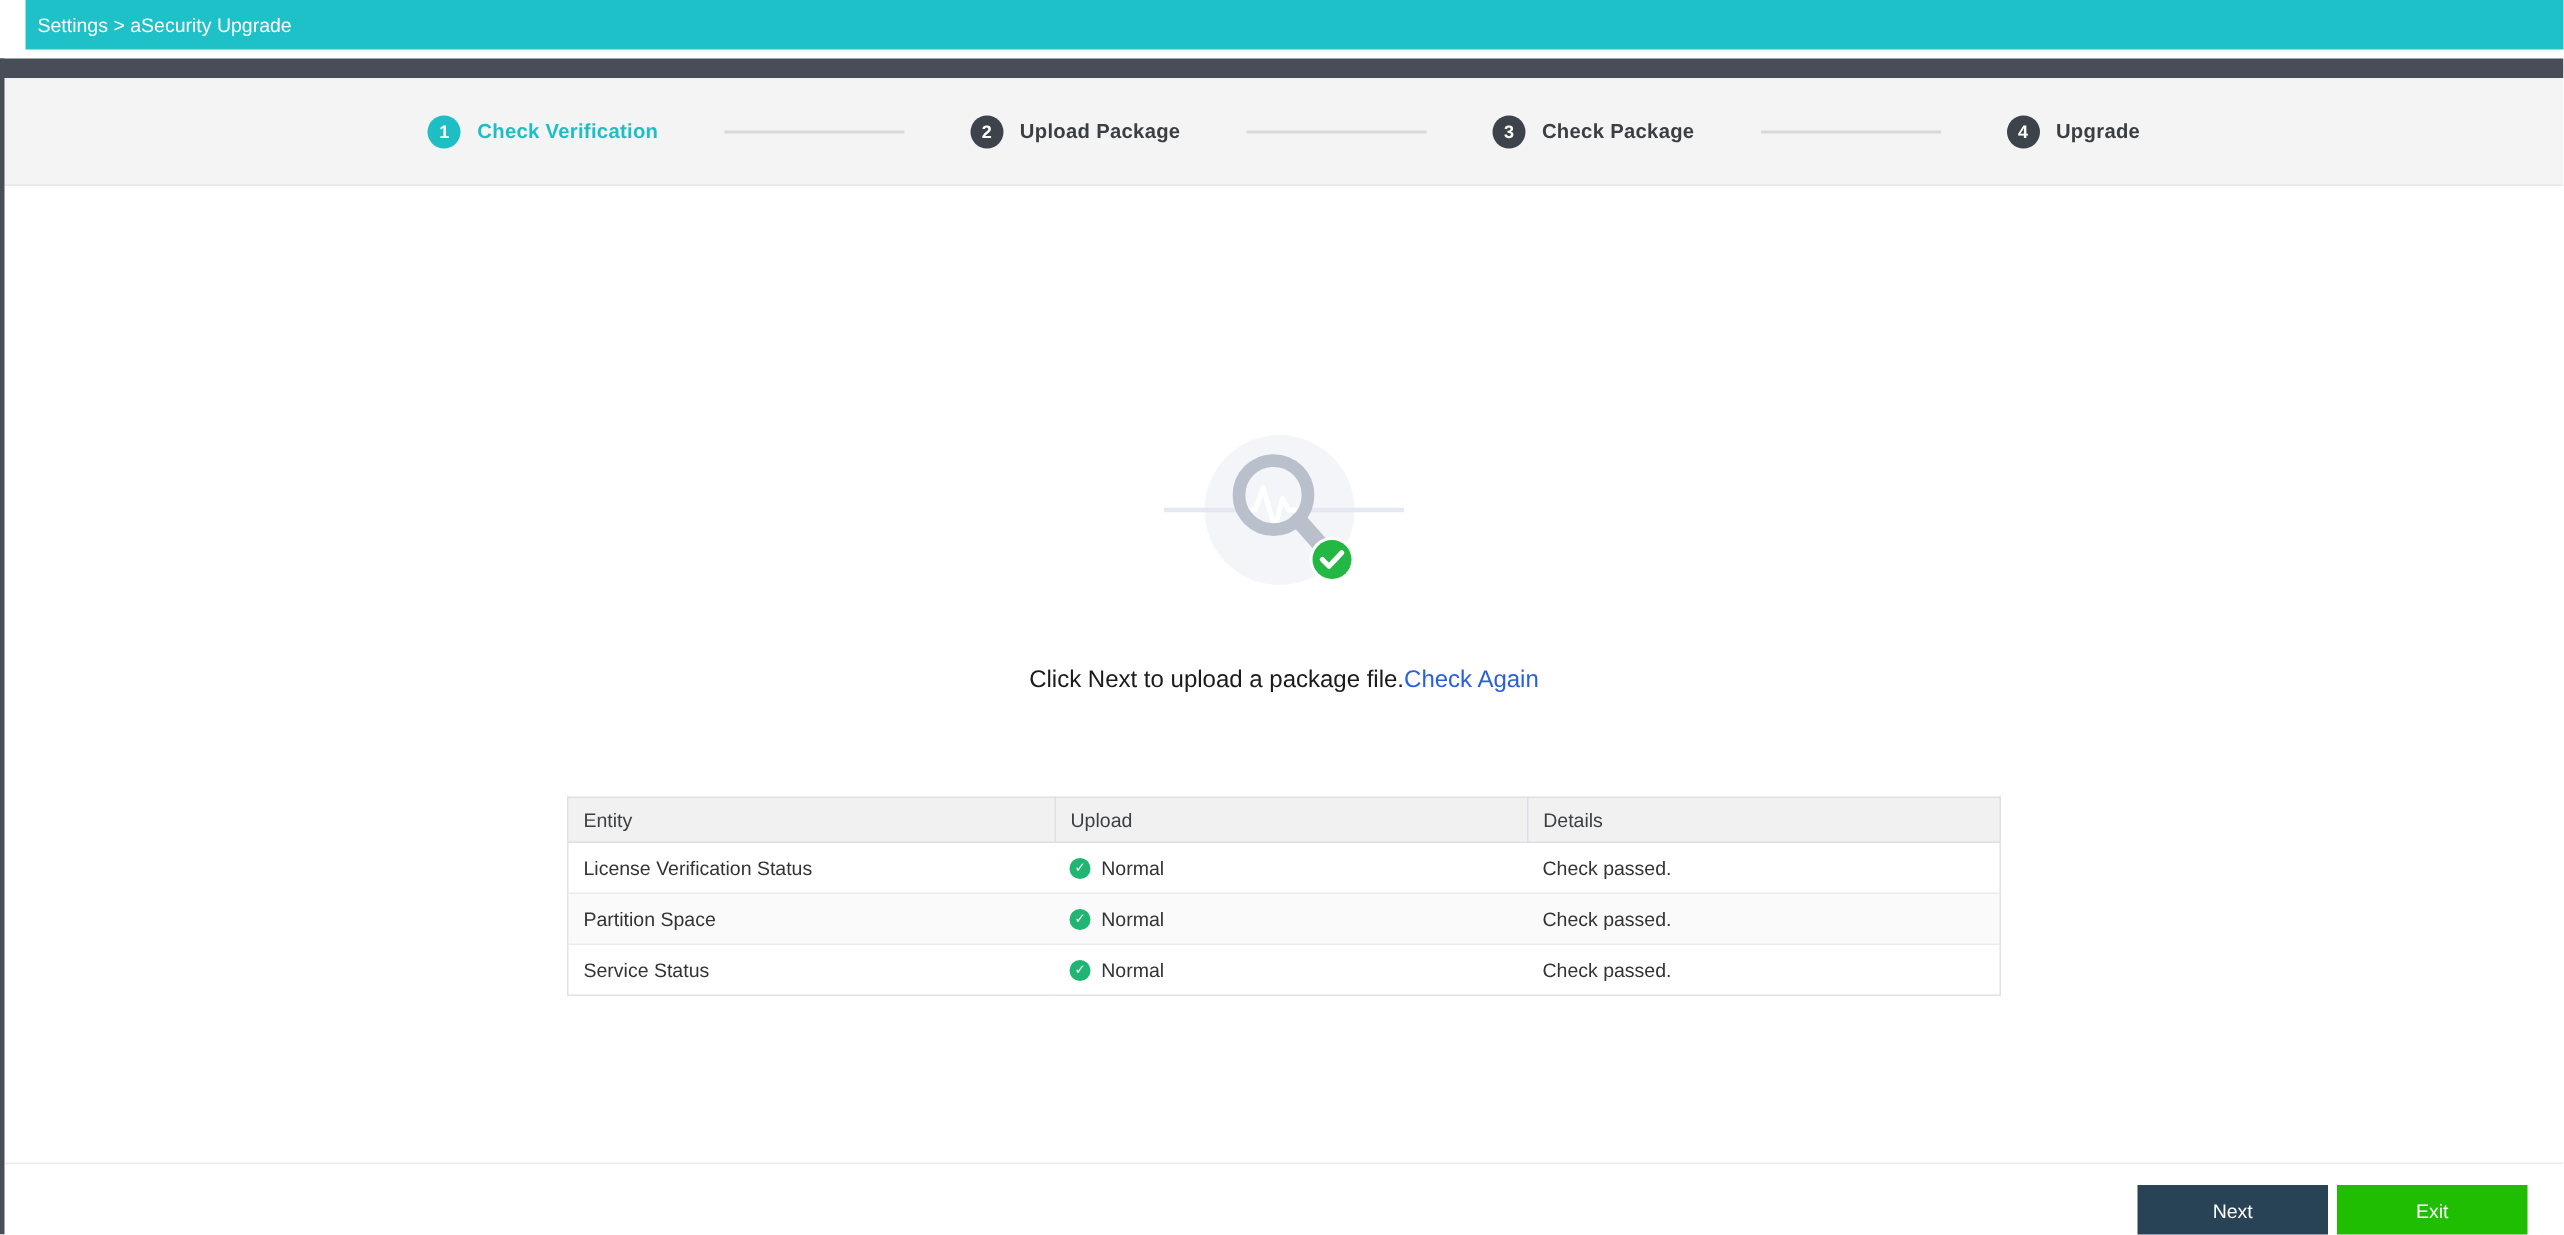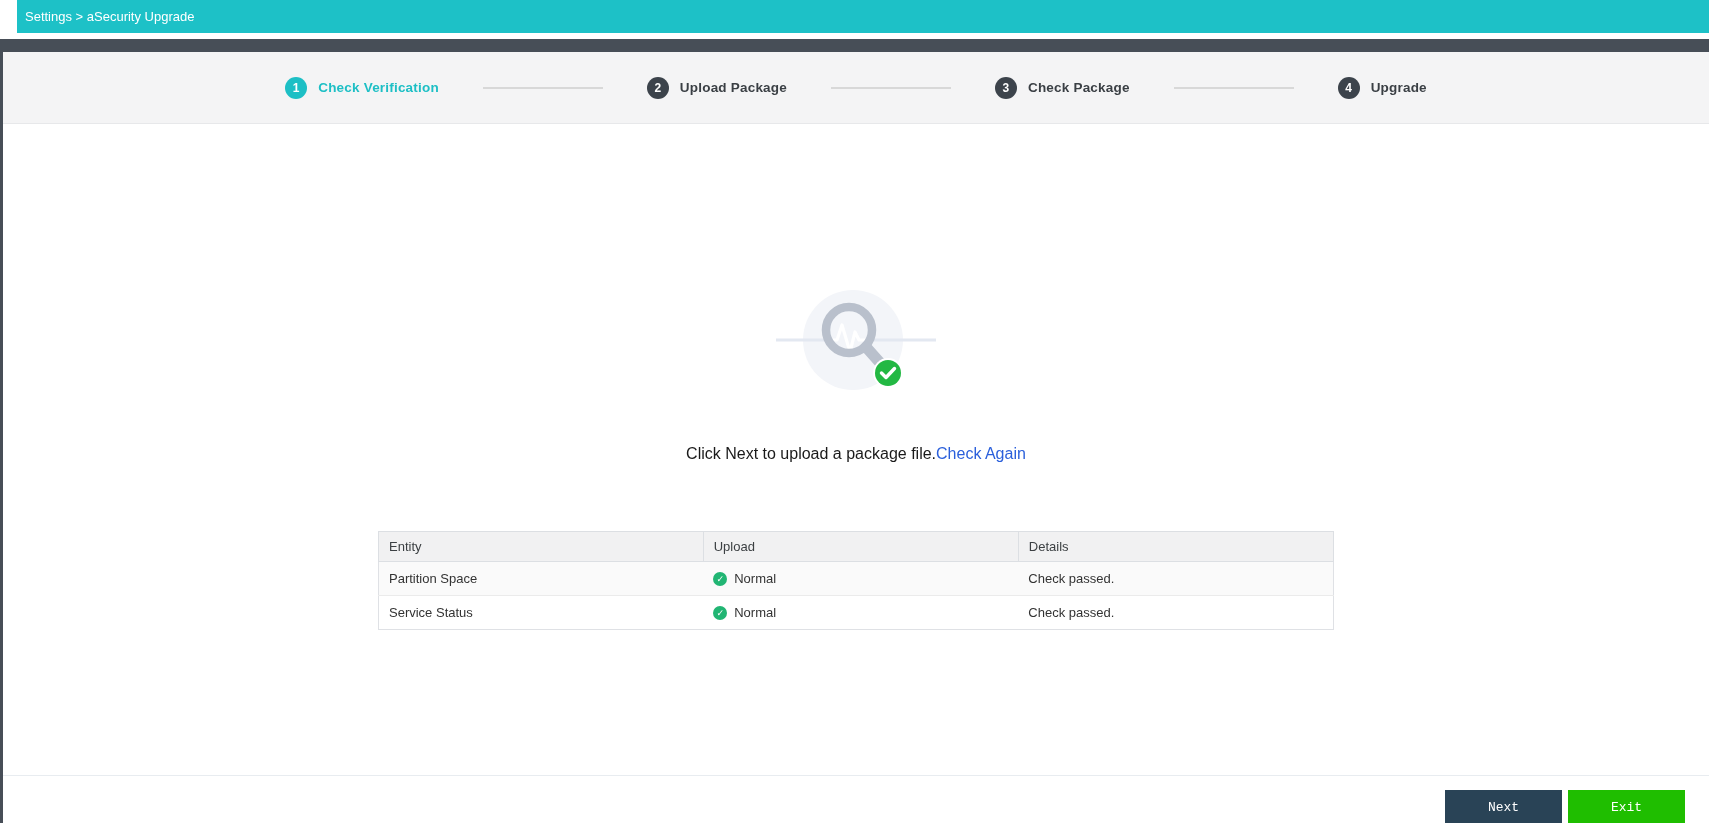--- a/index.html
+++ b/index.html
@@ -111,22 +111,22 @@
   }
 
   
   .footer {
     position: absolute; left: 3px; right: 0; bottom: 0; height: 48px;
     background: #fff; border-top: 1px solid #e8ecf0;
     display: flex; justify-content: flex-end;
     padding: 14px 24px 0 0;
   }
   .btn {
-    width: 117px; height: 34px; border: none; color: #fff;
-    font-size: 13px; font-family: Liberation Mono, monospace; cursor: pointer;
+    width: 127px; height: 34px; border: none; color: #fff;
+    font-size: 13px; font-family: Liberation Sans, sans-serif; cursor: pointer;
   }
   .btn-next { background: var(--next-btn, #294356); margin-right: 6px; }
   .btn-exit { background: var(--exit-btn, #1fbe00); }
 </style>
 </head>
 <body>
 
 <div class="topbar">
   <span class="crumb">Settings &gt; aSecurity Upgrade</span>
 </div>
@@ -186,20 +186,30 @@
         <col class="col-details">
     </colgroup>
     <thead>
       <tr>
         <th>Entity</th>
         <th>Upload</th>
         <th>Details</th>
       </tr>
     </thead>
     <tbody>
+      <tr>
+        <td>License Verification Status</td>
+        <td>
+          <span class="result-cell">
+            <span class="check-dot">✓</span>
+            <span>Normal</span>
+          </span>
+        </td>
+        <td>Check passed.</td>
+      </tr>
       <tr class="alt">
         <td>Partition Space</td>
         <td>
           <span class="result-cell">
             <span class="check-dot">✓</span>
             <span>Normal</span>
           </span>
         </td>
         <td>Check passed.</td>
       </tr>

